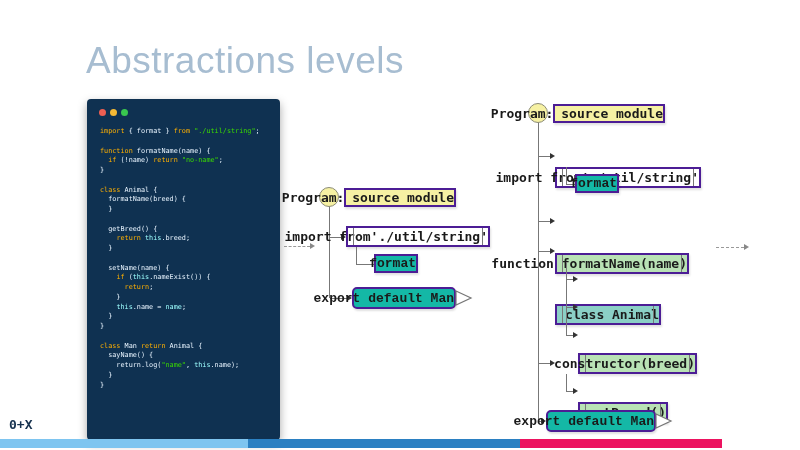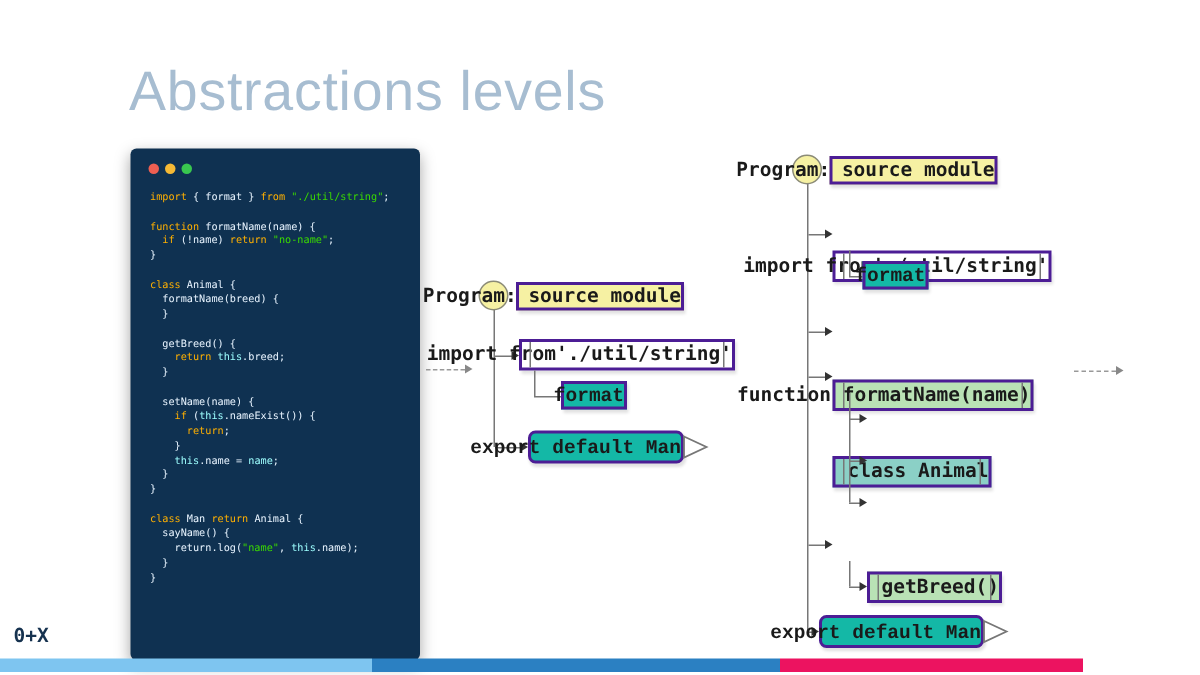--- a/index.html
+++ b/index.html
@@ -164,20 +164,23 @@
 
     <div class="hl" style="left:539px; top:251px; width:12px;"></div>
     <span class="ah" style="left:550px; top:248px;"></span>
     <div class="node teal proc" style="left:555px; top:241px; width:106px; height:21px;">
       <span>class Animal</span>
     </div>
 
     <div class="vl" style="left:566px; top:262px; height:73px;"></div>
     <div class="hl" style="left:566px; top:279px; width:8px;"></div>
     <span class="ah" style="left:573px; top:276px;"></span>
+    <div class="node green proc" style="left:578px; top:269px; width:119px; height:21px;">
+      <span>constructor(breed)</span>
+    </div>
 
     <div class="hl" style="left:566px; top:307px; width:8px;"></div>
     <span class="ah" style="left:573px; top:304px;"></span>
     <div class="node green proc" style="left:578px; top:297px; width:90px; height:21px;">
       <span>getBreed()</span>
     </div>
 
     <div class="hl" style="left:566px; top:335px; width:8px;"></div>
     <span class="ah" style="left:573px; top:332px;"></span>
 

